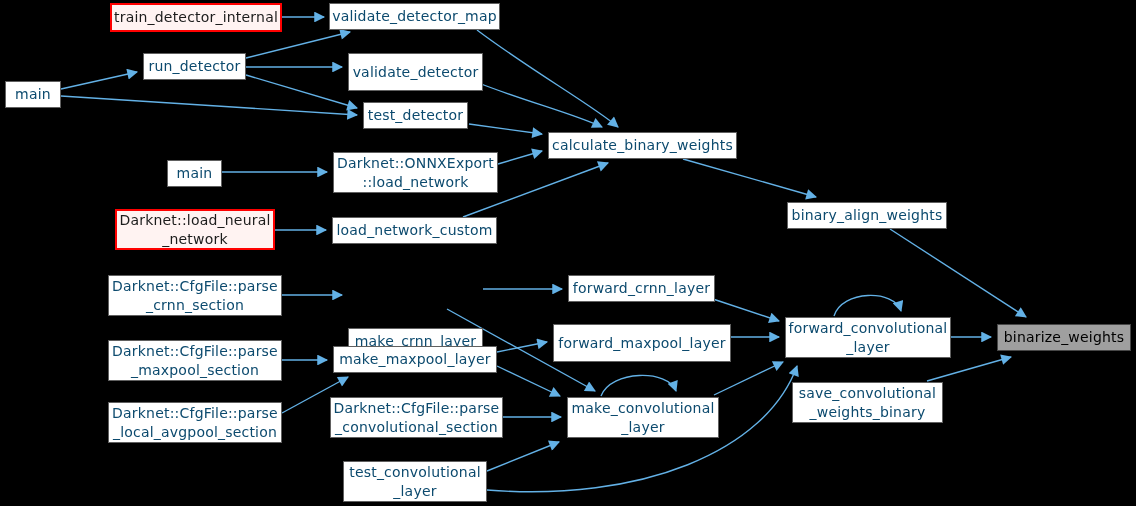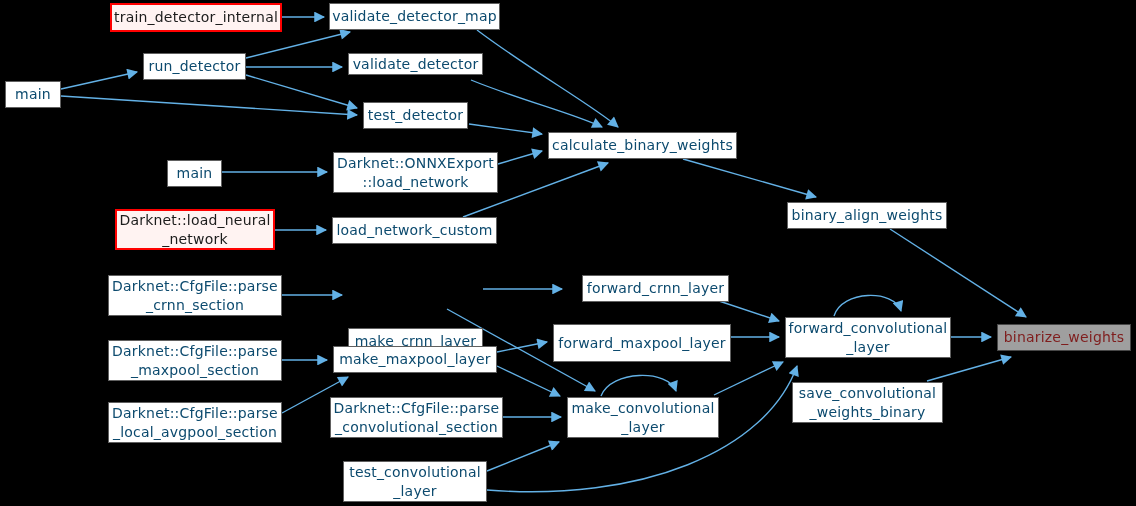--- a/index.html
+++ b/index.html
@@ -17,21 +17,21 @@
     box-sizing:border-box;
     display:flex;align-items:center;justify-content:center;
     font-size:14px;line-height:1.3;
     text-align:center;
     white-space:pre-line;
     cursor:pointer;
     letter-spacing:0.2px;
   }
   .node.normal{background:#ffffff;border:1.5px solid #606060;color:#0c4a6e;}
   .node.red{background:#fff3f2;border:2px solid #ff0000;color:#1c1c1c;}
-  .node.gray{background:#9f9f9f;border:1.5px solid #474747;color:#7f1d1d;}
+  .node.gray{background:#9f9f9f;border:1.5px solid #474747;color:#000000;}
   .edge{fill:none;stroke-width:1.35px;}
 </style>
 </head>
 <body>
 
 <div class="canvas" style="background: rgb(0, 0, 0);">
   <svg class="edges-layer" width="1136" height="506" viewBox="0 0 1136 506" xmlns="http://www.w3.org/2000/svg">
     <defs>
       <marker id="arrow" viewBox="0 0 10 10" refX="9" refY="5" markerWidth="10" markerHeight="8" orient="auto-start-reverse">
         <path d="M0,0 L10,5 L0,10 z" fill="#63b1e6"></path>
@@ -70,34 +70,34 @@
         <path d="M601,396 C611,370 668,369 676,391" class="edge" stroke="#63b1e6" marker-end="url(#arrow)"></path>
         <path d="M951,337 L991,337" class="edge" stroke="#63b1e6" marker-end="url(#arrow)"></path>
         <path d="M927,381 L1011,357" class="edge" stroke="#63b1e6" marker-end="url(#arrow)"></path>
       </g>
   </svg>
   <div class="nodes-layer" id="node-group">
       <div class="node red" style="left: 110px; top: 3px; width: 172px; height: 29px;"><span>train_detector_internal</span></div>
       <div class="node normal" style="left: 329px; top: 3px; width: 171px; height: 27px;"><span>validate_detector_map</span></div>
       <div class="node normal" style="left: 143px; top: 53px; width: 103px; height: 27px;"><span>run_detector</span></div>
       <div class="node normal" style="left: 5px; top: 81px; width: 56px; height: 27px;"><span>main</span></div>
-      <div class="node normal" style="left: 348px; top: 53px; width: 135px; height: 22px;"><span>validate_detector</span></div>
+      <div class="node normal" style="left: 348px; top: 53px; width: 135px; height: 38px;"><span>validate_detector</span></div>
       <div class="node normal" style="left: 363px; top: 102px; width: 105px; height: 27px;"><span>test_detector</span></div>
       <div class="node normal" style="left: 548px; top: 132px; width: 189px; height: 27px;"><span>calculate_binary_weights</span></div>
       <div class="node normal" style="left: 167px; top: 160px; width: 55px; height: 27px;"><span>main</span></div>
       <div class="node normal" style="left: 333px; top: 152px; width: 165px; height: 41px;"><span>Darknet::ONNXExport
 ::load_network</span></div>
       <div class="node red" style="left: 115px; top: 209px; width: 160px; height: 41px;"><span>Darknet::load_neural
 _network</span></div>
       <div class="node normal" style="left: 332px; top: 217px; width: 165px; height: 27px;"><span>load_network_custom</span></div>
       <div class="node normal" style="left: 787px; top: 202px; width: 160px; height: 27px;"><span>binary_align_weights</span></div>
       <div class="node normal" style="left: 108px; top: 275px; width: 174px; height: 41px;"><span>Darknet::CfgFile::parse
 _crnn_section</span></div>
       <div class="node normal" style="left: 348px; top: 282px; width: 135px; height: 27px; margin-top: 46px;"><span>make_crnn_layer</span></div>
-      <div class="node normal" style="left: 568px; top: 275px; width: 147px; height: 27px; margin-left: 14px;"><span>forward_crnn_layer</span></div>
+      <div class="node normal" style="left: 568px; top: 275px; width: 147px; height: 27px;"><span>forward_crnn_layer</span></div>
       <div class="node normal" style="left: 108px; top: 340px; width: 174px; height: 41px;"><span>Darknet::CfgFile::parse
 _maxpool_section</span></div>
       <div class="node normal" style="left: 333px; top: 346px; width: 164px; height: 27px;"><span>make_maxpool_layer</span></div>
       <div class="node normal" style="left: 553px; top: 324px; width: 178px; height: 38px;"><span>forward_maxpool_layer</span></div>
       <div class="node normal" style="left: 785px; top: 317px; width: 166px; height: 41px;"><span>forward_convolutional
 _layer</span></div>
       <div class="node gray" style="left: 997px; top: 324px; width: 134px; height: 27px;"><span>binarize_weights</span></div>
       <div class="node normal" style="left: 108px; top: 402px; width: 174px; height: 41px;"><span>Darknet::CfgFile::parse
 _local_avgpool_section</span></div>
       <div class="node normal" style="left: 330px; top: 397px; width: 173px; height: 41px;"><span>Darknet::CfgFile::parse

